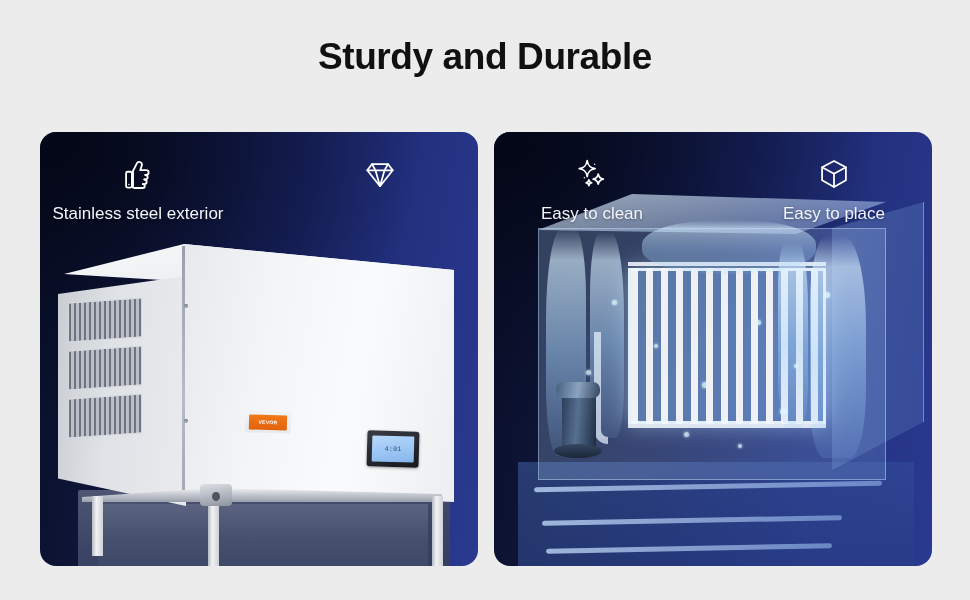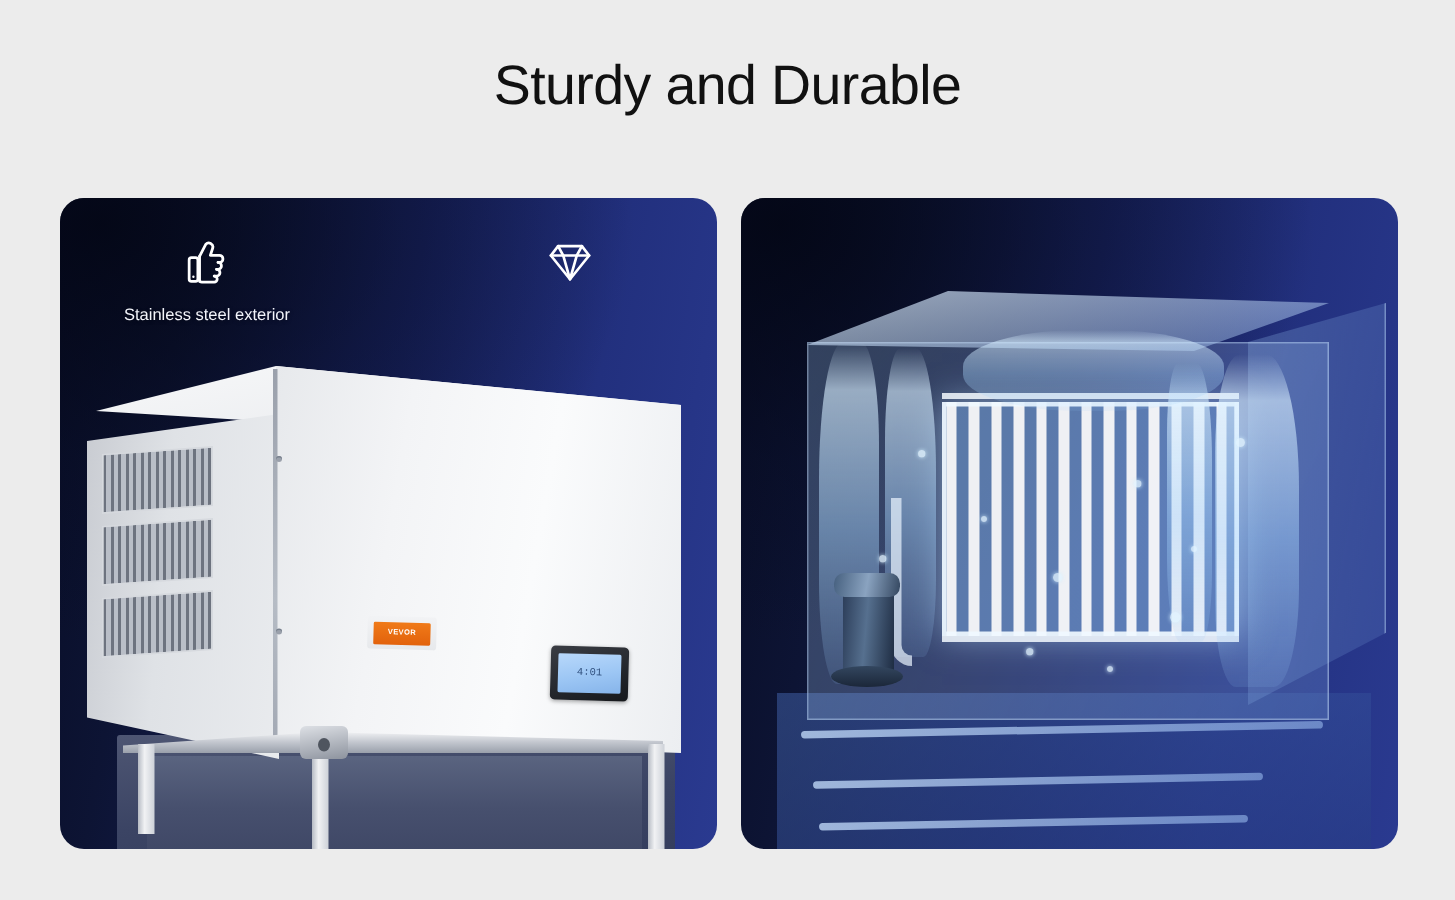--- a/index.html
+++ b/index.html
@@ -15,21 +15,21 @@
   }
 
   
   .page-title {
     position: absolute;
     top: 36px;
     left: 0;
     width: 970px;
     text-align: center;
     font-size: 37px;
-    font-weight: normal;
+    font-weight: bold;
     letter-spacing: -0.4px;
     color: #111111;
   }
 
   
   .panels {
     position: absolute;
     top: 132px;
     left: 40px;
     width: 892px;
@@ -86,21 +86,21 @@
     height: 40px;
     display: flex;
     align-items: center;
     justify-content: center;
     margin-bottom: 9px;
   }
 
   .feature-icon svg { display: block; }
 
   .feature-label {
-    font-size: 11px;
+    font-size: 17px;
     line-height: 1.32;
     color: #f3f5fb;
     white-space: pre-line;
     text-shadow: 0 1px 3px rgba(0,0,0,0.35);
   }
 
   
   .machine-scene {
     position: absolute;
     inset: 0;
@@ -562,14 +562,43 @@
       <div class="droplet" style="left:208px; top:250px; width:6px;  height:6px;"></div>
       <div class="droplet" style="left:262px; top:188px; width:5px;  height:5px;"></div>
       <div class="droplet" style="left:300px; top:232px; width:4px;  height:4px;"></div>
       <div class="droplet" style="left:330px; top:160px; width:6px;  height:6px;"></div>
       <div class="droplet" style="left:190px; top:300px; width:5px;  height:5px;"></div>
       <div class="droplet" style="left:244px; top:312px; width:4px;  height:4px;"></div>
       <div class="droplet" style="left:92px;  top:238px; width:5px;  height:5px;"></div>
       <div class="droplet" style="left:286px; top:276px; width:7px;  height:7px;"></div>
     </div>
 
+    <div class="features">
+
+      <div class="feature">
+        <div class="feature-icon">
+          <svg width="34" height="34" viewBox="0 0 24 24" fill="none" stroke="#ffffff" stroke-width="1.2" stroke-linecap="round" stroke-linejoin="round">
+            <path d="M8.6 2.6 C9.2 6.2 10.6 7.6 14.2 8.2 C10.6 8.8 9.2 10.2 8.6 13.8
+                     C8.0 10.2 6.6 8.8 3.0 8.2 C6.6 7.6 8.0 6.2 8.6 2.6 Z"></path>
+            <path d="M16.4 12.0 C16.8 14.3 17.7 15.2 20.0 15.6 C17.7 16.0 16.8 16.9 16.4 19.2
+                     C16.0 16.9 15.1 16.0 12.8 15.6 C15.1 15.2 16.0 14.3 16.4 12.0 Z"></path>
+            <path d="M9.8 16.2 C10.0 17.5 10.5 18.0 11.8 18.2 C10.5 18.4 10.0 18.9 9.8 20.2
+                     C9.6 18.9 9.1 18.4 7.8 18.2 C9.1 18.0 9.6 17.5 9.8 16.2 Z"></path>
+            <circle cx="13.9" cy="5.1" r="0.5" fill="#ffffff" stroke="none"></circle>
+            <circle cx="6.6" cy="14.7" r="0.5" fill="#ffffff" stroke="none"></circle>
+          </svg>
+        </div>
+        <div class="feature-label">Easy to clean</div>
+      </div>
+
+      <div class="feature">
+        <div class="feature-icon">
+          <svg width="34" height="34" viewBox="0 0 24 24" fill="none" stroke="#ffffff" stroke-width="1.25" stroke-linecap="round" stroke-linejoin="round">
+            <path d="M12 2.8 L20.4 7.3 L12 11.8 L3.6 7.3 Z"></path>
+            <path d="M3.6 7.3 V16.4 L12 21.2 V11.8"></path>
+            <path d="M20.4 7.3 V16.4 L12 21.2"></path>
+          </svg>
+        </div>
+        <div class="feature-label">Easy to place</div>
+      </div>
+    </div>
   </div>
 </div>
 
 </body></html>

